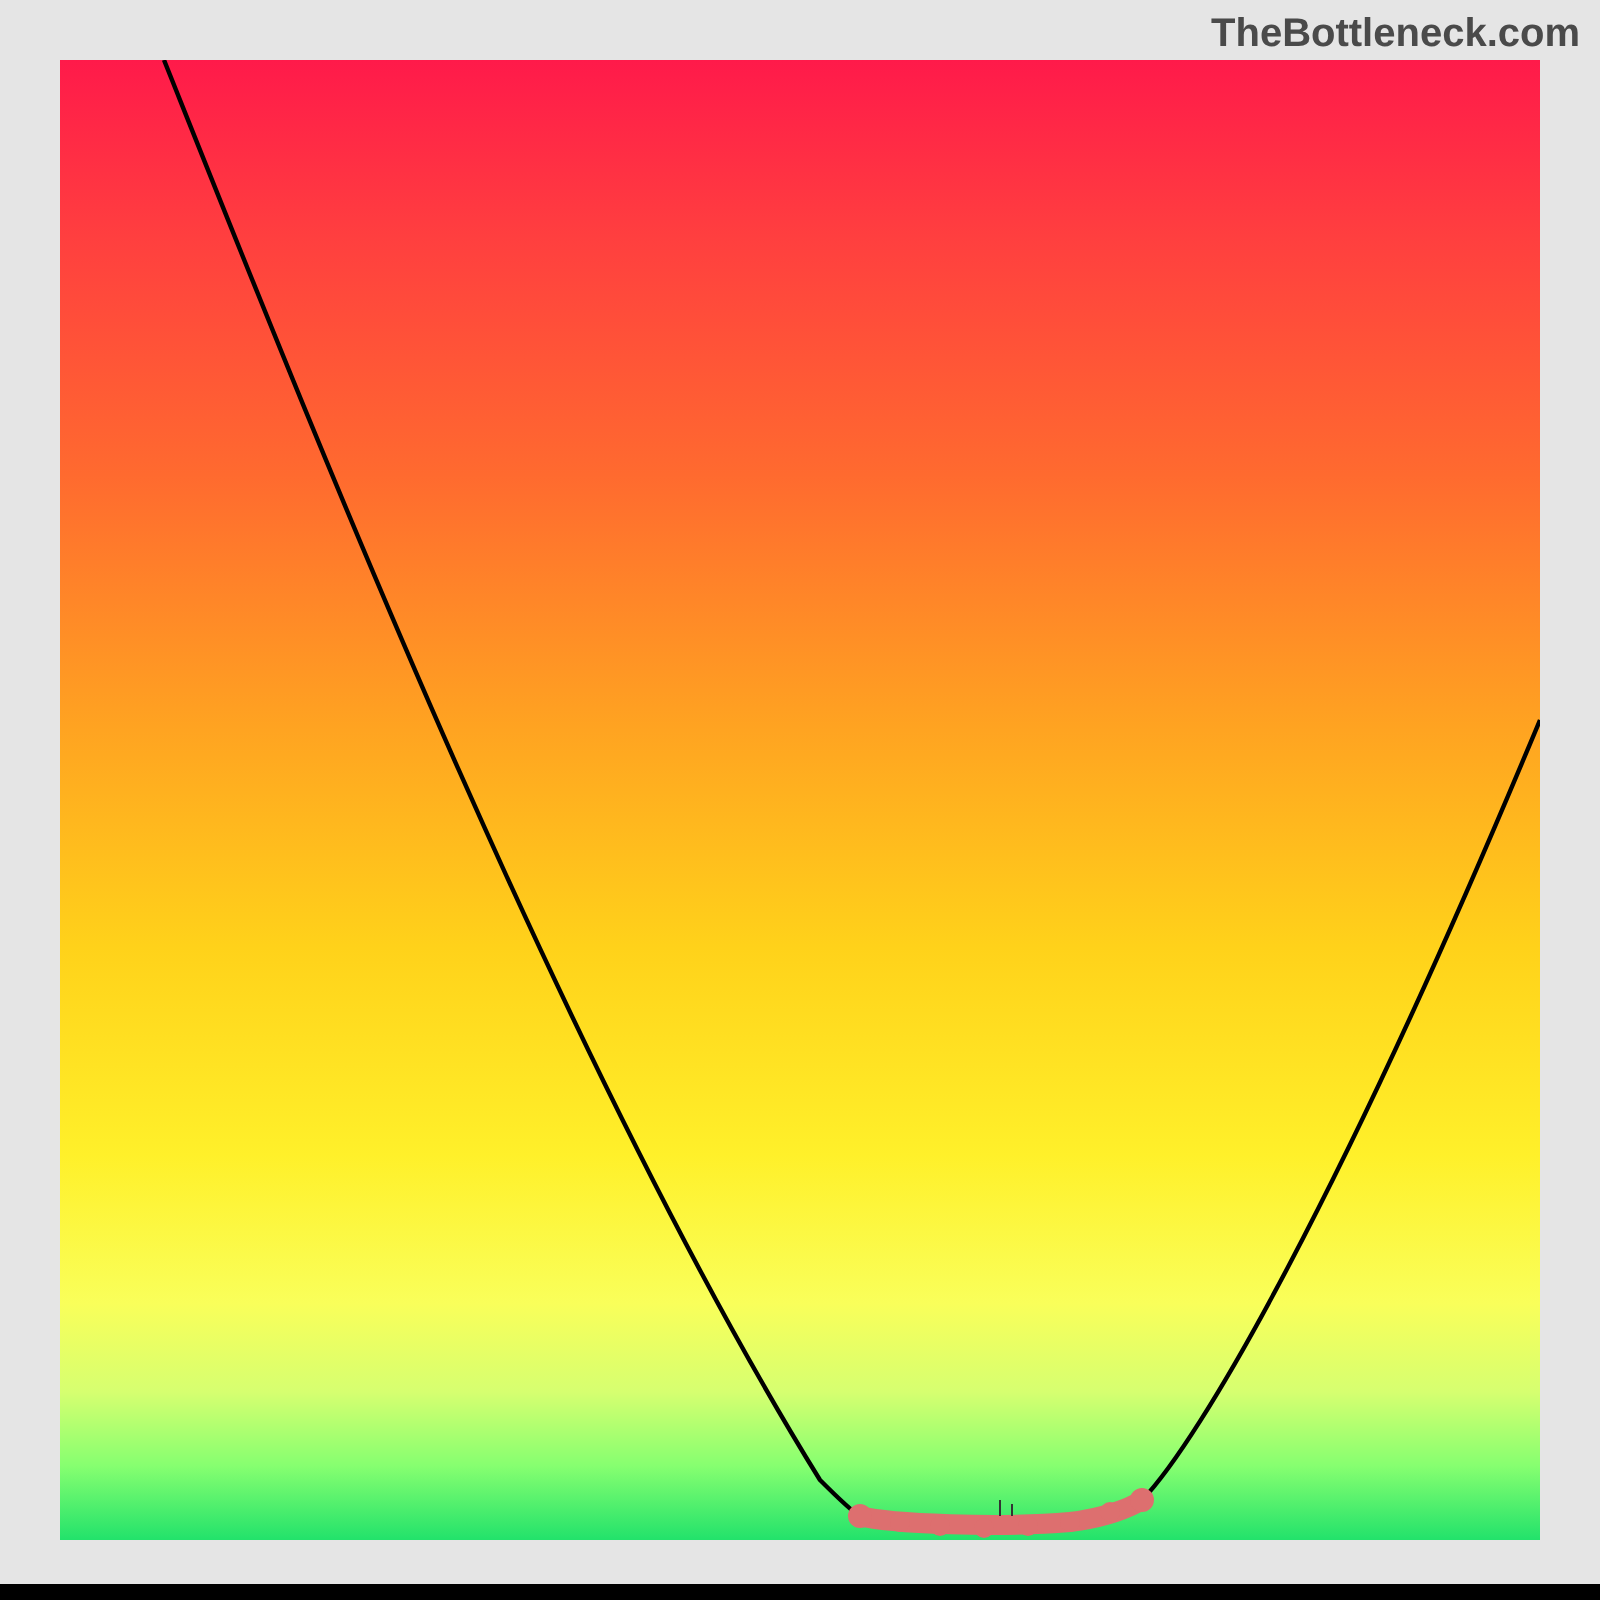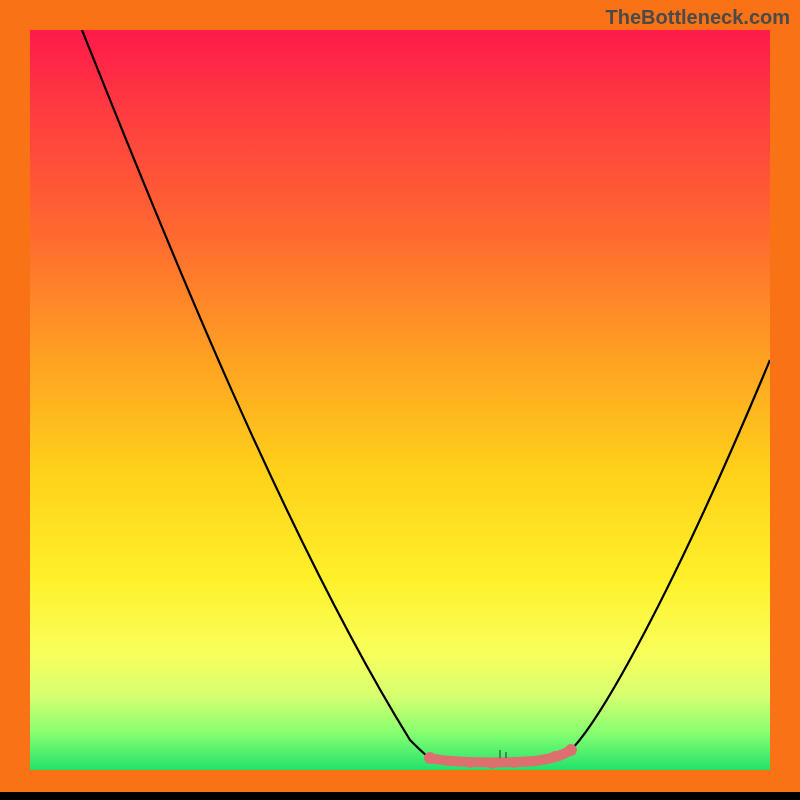--- a/index.html
+++ b/index.html
@@ -8,21 +8,21 @@
     background: #000;
     width: 800px;
     height: 800px;
     overflow: hidden;
     font-family: Arial, Helvetica, sans-serif;
   }
   .container {
     position: relative;
     width: 800px;
     height: 792px;
-    background: #f97316;
+    background: #e5e5e5;
   }
   .watermark {
     position: absolute;
     top: 6px;
     right: 10px;
     color: #4a4a4a;
     font-size: 20px;
     font-weight: bold;
     z-index: 10;
   }

